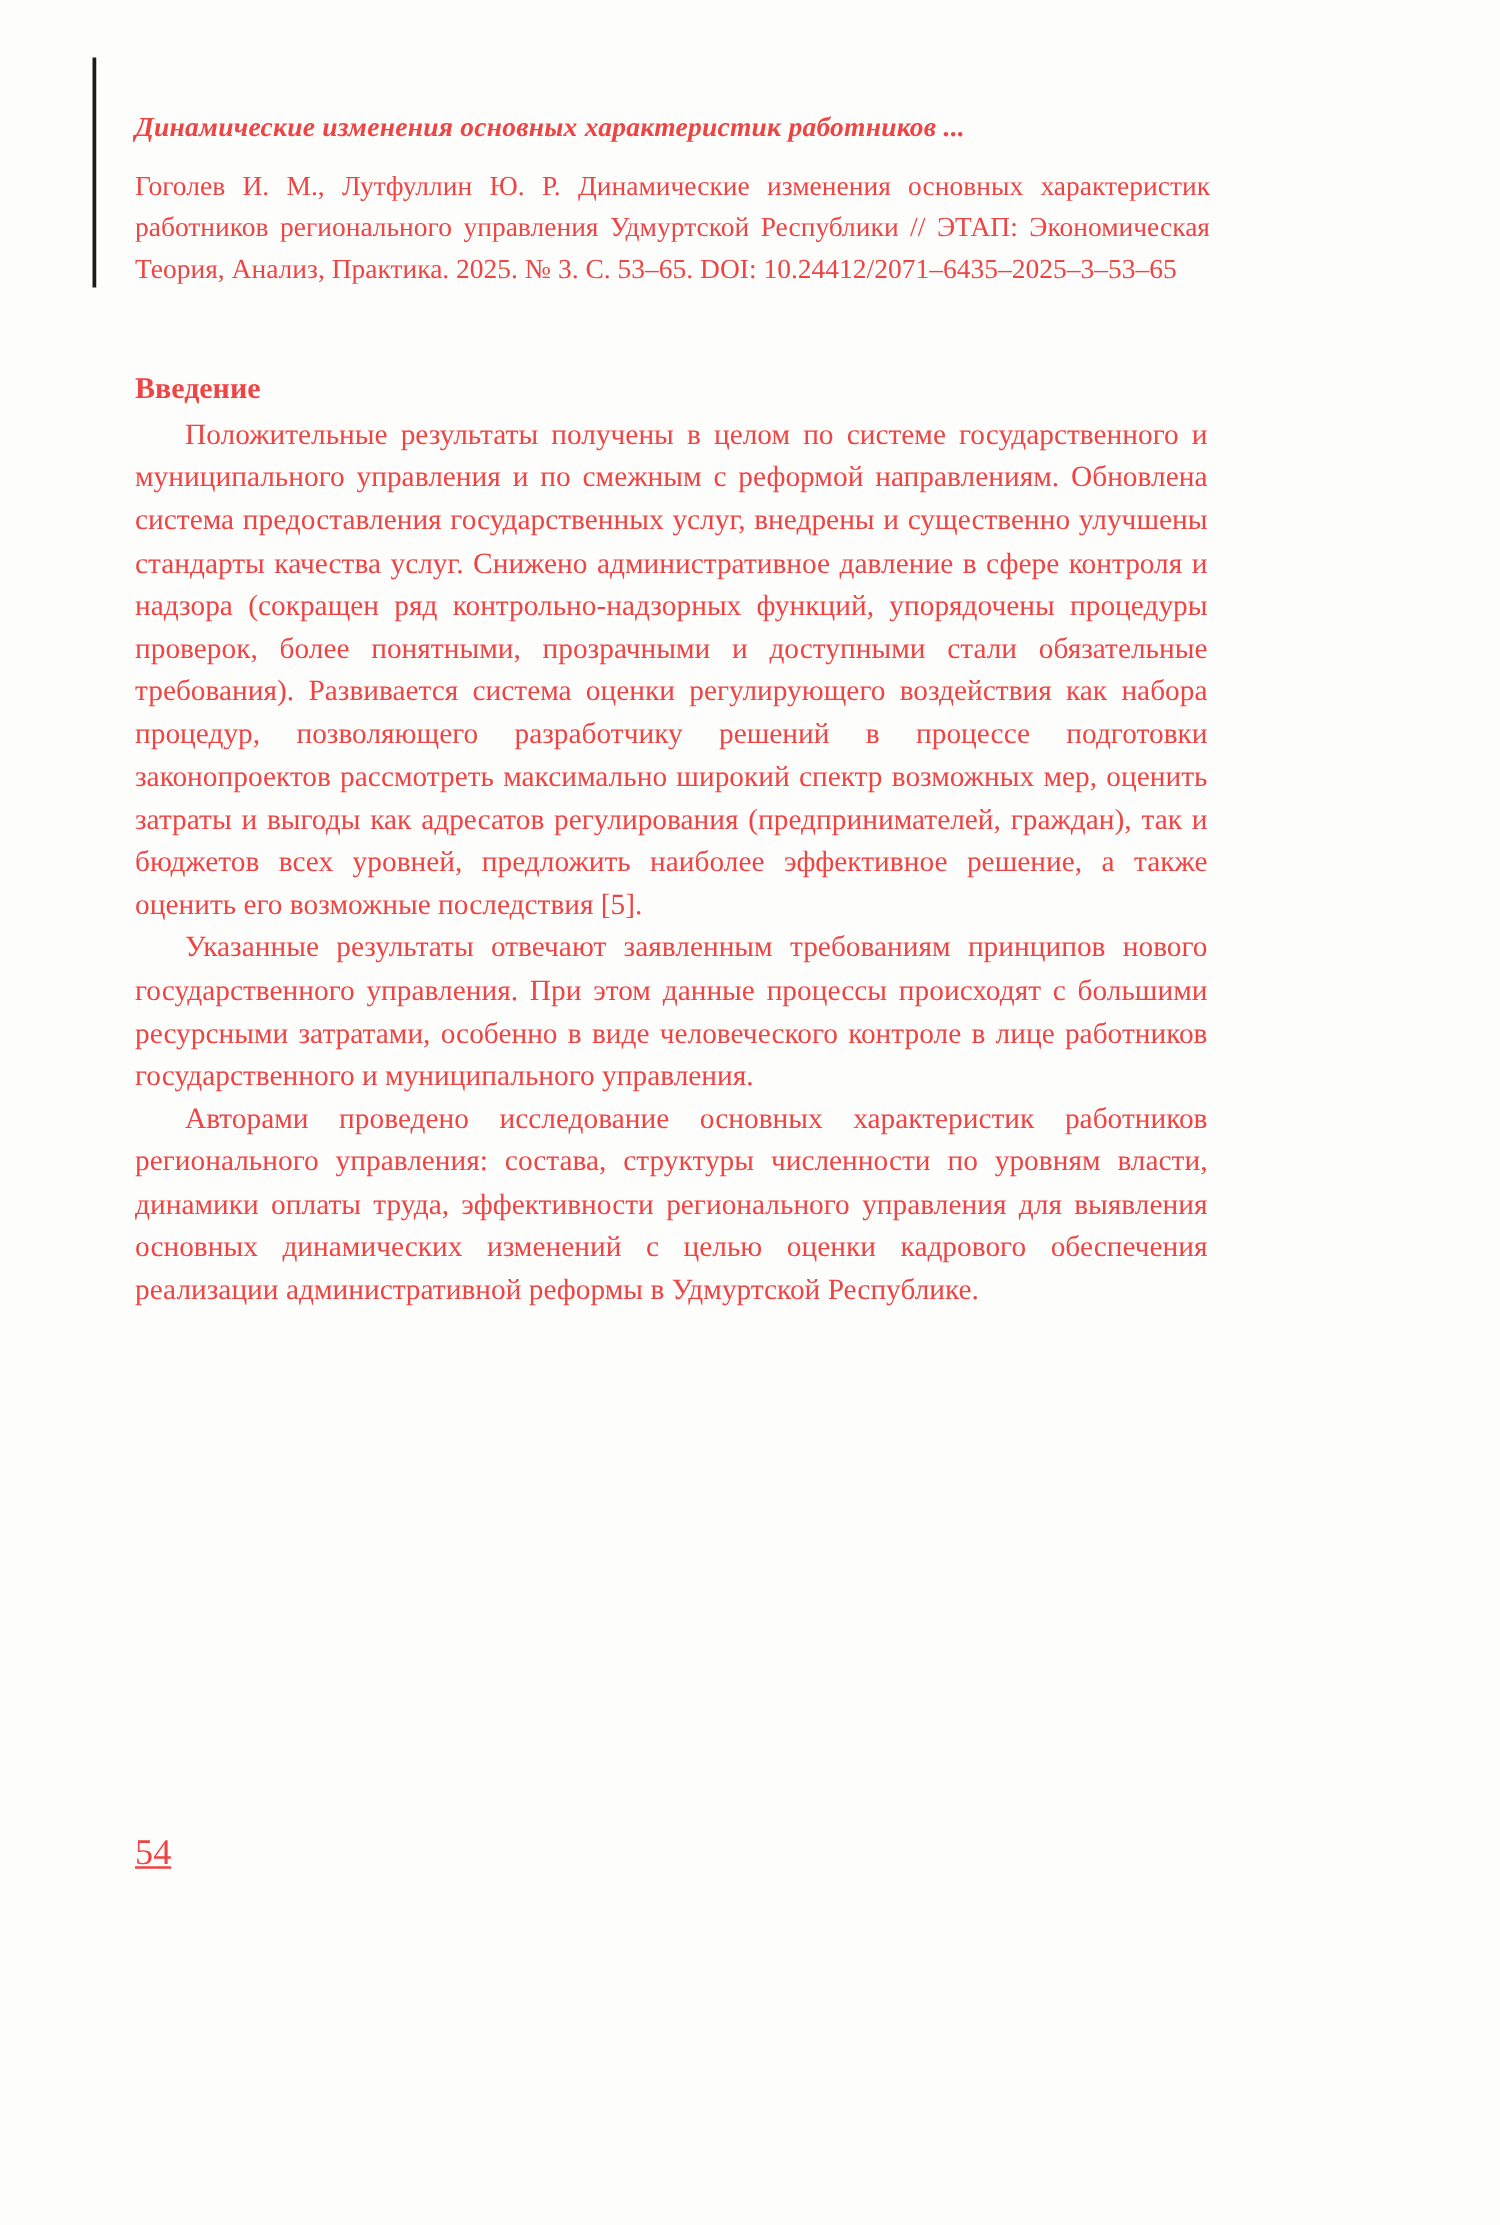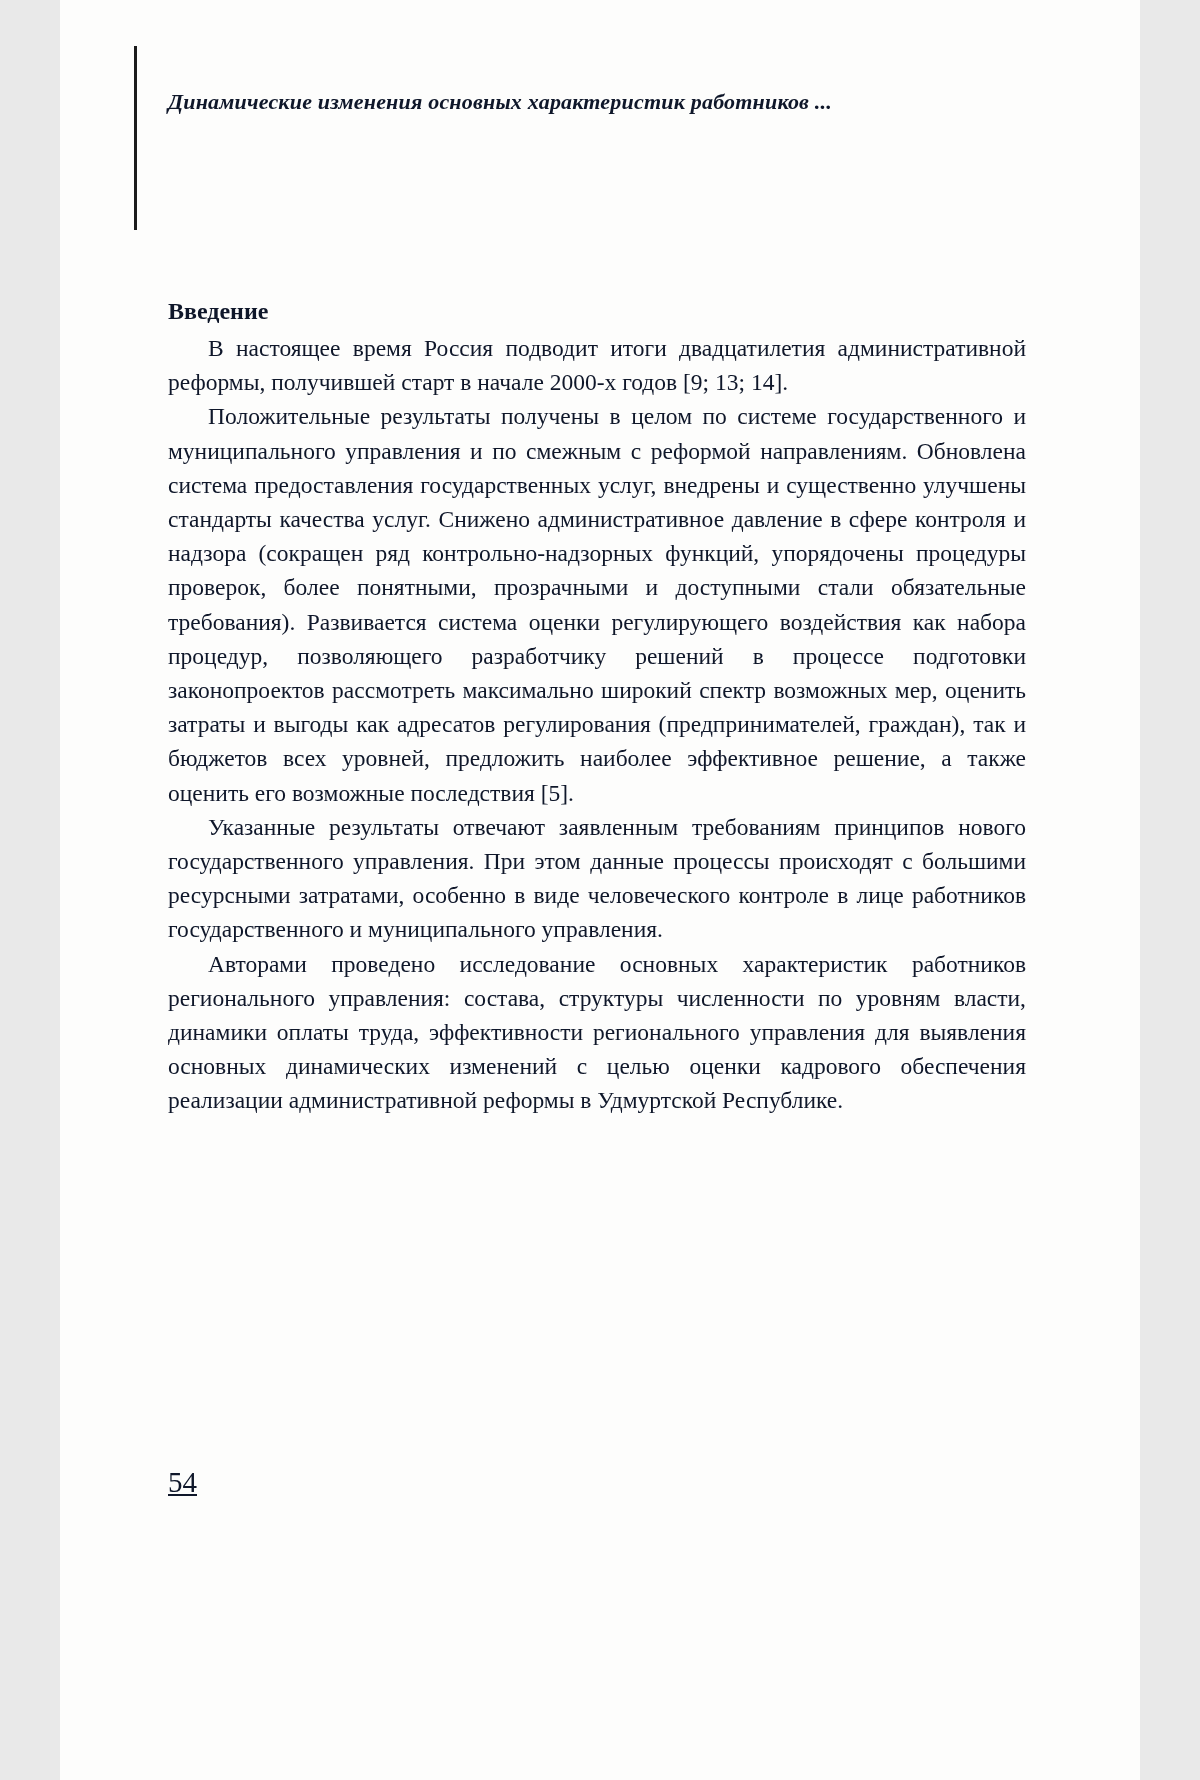--- a/index.html
+++ b/index.html
@@ -1,25 +1,25 @@
 <!DOCTYPE html>
 <html lang="ru"><head>
 <meta charset="utf-8">
 <style>
   * { margin: 0; padding: 0; box-sizing: border-box; }
   html, body { background: #e9e9e9; }
   body { font-family: "Liberation Serif", "DejaVu Serif", serif; }
 
   .page {
     position: relative;
-    width: 1080px;
+    width: 1200px;
     height: 1780px;
     margin: 0 auto;
     background: #fdfdfc;
-    color: #0f172a;
+    color: #ef4444;
     overflow: hidden;
   }
 
   .margin-rule {
     position: absolute;
     left: 74px;
     top: 46px;
     width: 3px;
     height: 184px;
     background: #1c1c1c;
@@ -85,27 +85,27 @@
 </style>
 </head>
 <body>
 
 <div class="page">
 
   <div class="margin-rule"></div>
 
   <div class="header-block">
     <div class="running-head">Динамические изменения основных характеристик работников ...</div>
+    <p class="citation">Гоголев И. М., Лутфуллин Ю. Р. Динамические изменения основных характеристик работников регионального управления Удмуртской Республики // ЭТАП: Экономическая Теория, Анализ, Практика. 2025. № 3. С. 53–65. DOI: 10.24412/2071–6435–2025–3–53–65</p>
   </div>
 
   <div class="body-block">
 
     <h2 class="section-heading">Введение</h2>
 
-    <p>В настоящее время Россия подводит итоги двадцатилетия административной реформы, получившей старт в начале 2000-х годов [9; 13; 14].</p>
 
     <p>Положительные результаты получены в целом по системе государственного и муниципального управления и по смежным с реформой направлениям. Обновлена система предоставления государственных услуг, внедрены и существенно улучшены стандарты качества услуг. Снижено административное давление в сфере контроля и надзора (сокращен ряд контрольно-надзорных функций, упорядочены процедуры проверок, более понятными, прозрачными и доступными стали обязательные требования). Развивается система оценки регулирующего воздействия как набора процедур, позволяющего разработчику решений в процессе подготовки законопроектов рассмотреть максимально широкий спектр возможных мер, оценить затраты и выгоды как адресатов регулирования (предпринимателей, граждан), так и бюджетов всех уровней, предложить наиболее эффективное решение, а также оценить его возможные последствия [5].</p>
 
 
     <p>Указанные результаты отвечают заявленным требованиям принципов нового государственного управления. При этом данные процессы происходят с большими ресурсными затратами, особенно в виде человеческого контроле в лице работников государственного и муниципального управления.</p>
 
 
     <p>Авторами проведено исследование основных характеристик работников регионального управления: состава, структуры численности по уровням власти, динамики оплаты труда, эффективности регионального управления для выявления основных динамических изменений с целью оценки кадрового обеспечения реализации административной реформы в Удмуртской Республике.</p>
 
   </div>

